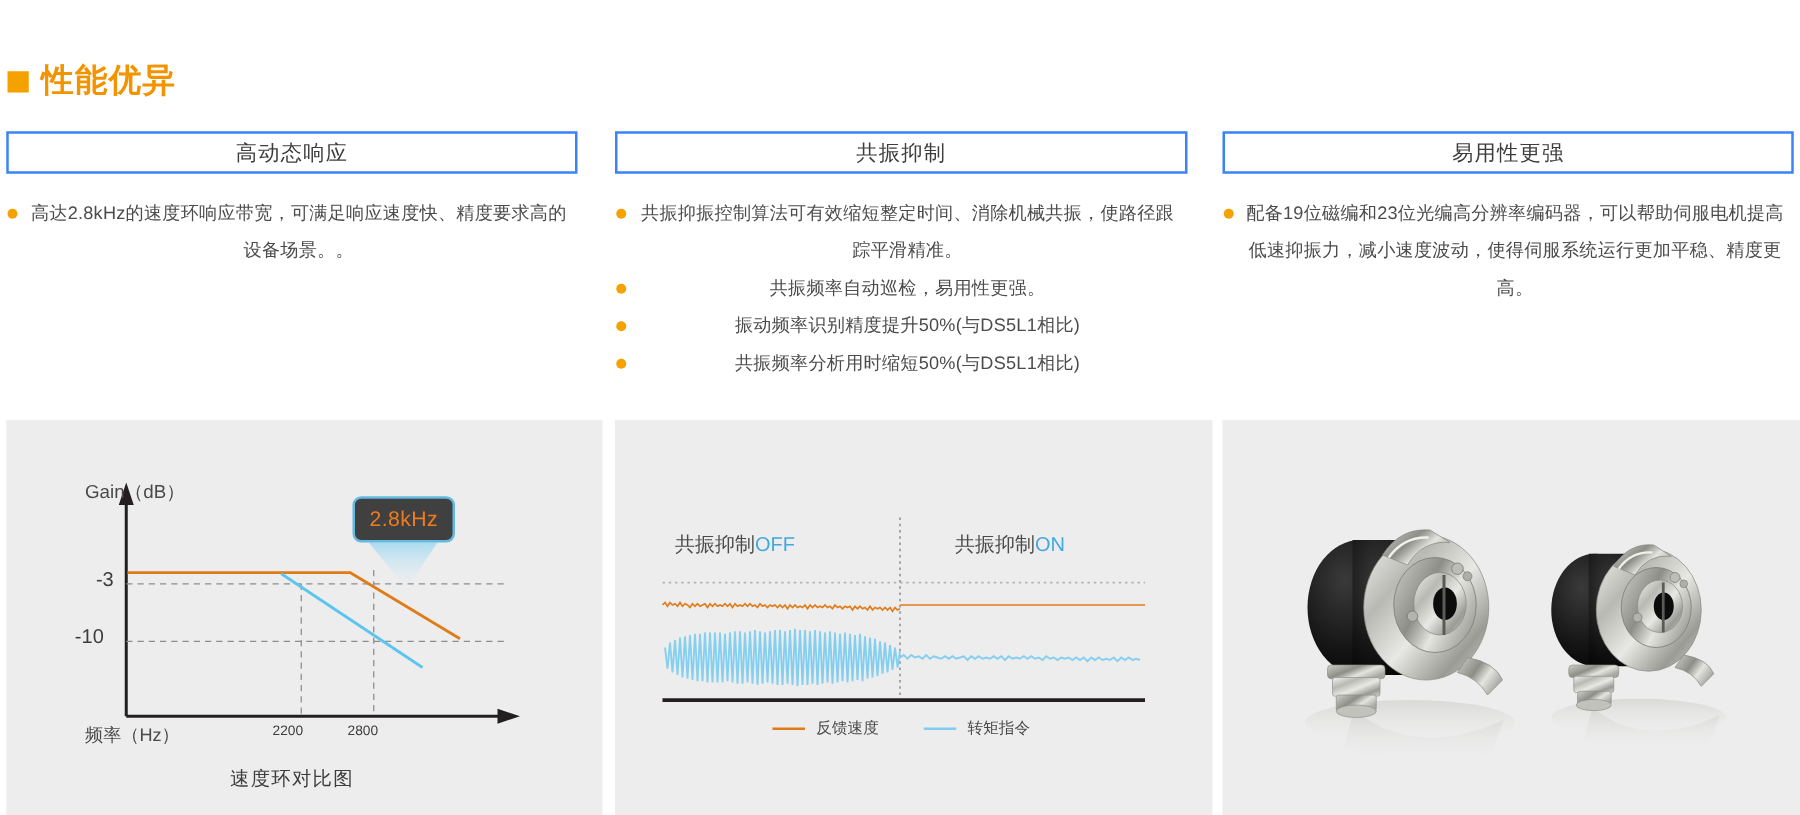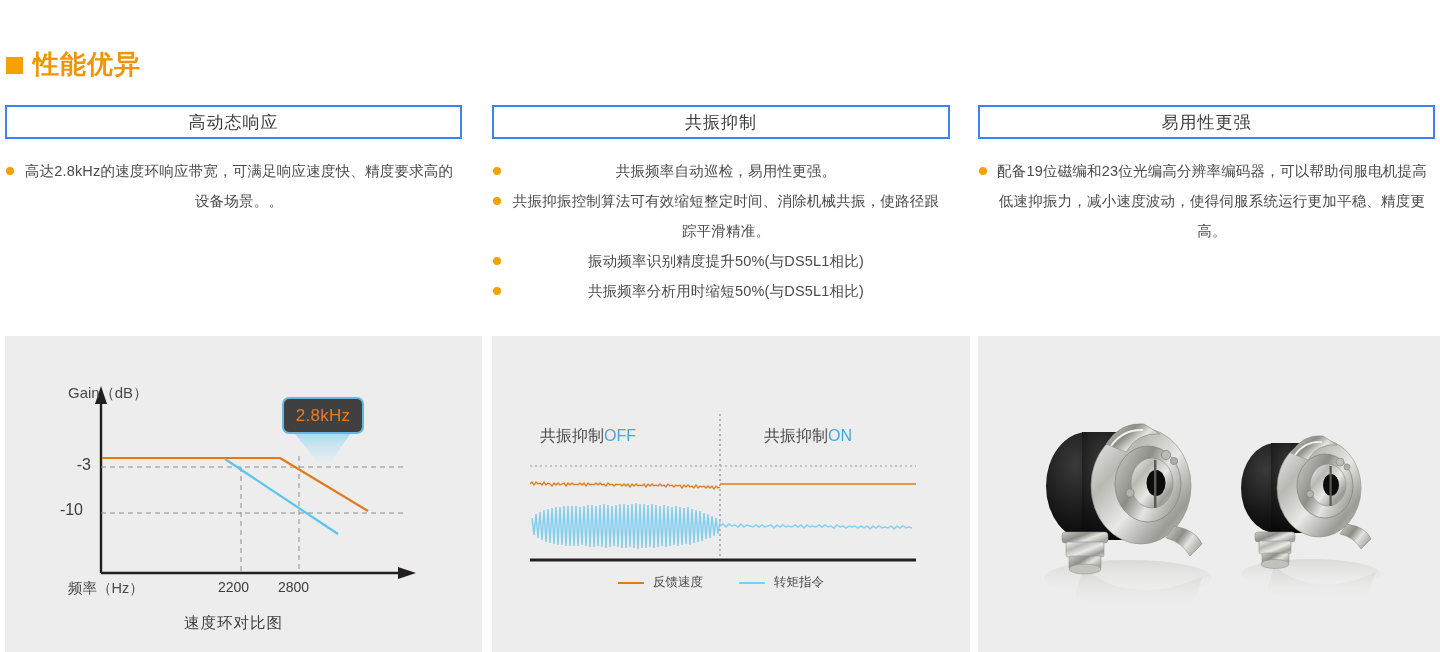--- a/index.html
+++ b/index.html
@@ -80,21 +80,21 @@
     font-size:15px;color:#4a4a4a;white-space:nowrap;
   }
   .c1-ytick{
     position:absolute;font-size:16px;color:#3d3d3d;text-align:right;width:34px;
   }
   .c1-ytick-3{left:52px;top:120px;}
   .c1-ytick-10{left:44px;top:165px;}
   .c1-xlabel{
     position:absolute;left:63px;top:243px;font-size:14.5px;color:#4a4a4a;white-space:nowrap;text-align:center;
   }
-  .c1-xtick{position:absolute;top:243px;font-size:14px;color:#3d3d3d;}
+  .c1-xtick{position:absolute;top:243px;font-size:11px;color:#3d3d3d;}
   .c1-xtick-a{left:213px;}
   .c1-xtick-b{left:273px;}
   .c1-caption{
     position:absolute;left:0;top:277px;width:457px;text-align:center;
     font-size:15.5px;color:#3d3d3d;letter-spacing:1px;
   }
   .callout{
     position:absolute;left:277px;top:61px;
     box-sizing:border-box;
     width:82px;height:37px;
@@ -147,25 +147,25 @@
       </ul>
     </div>
 
     <div class="col col-1">
       <div class="card-header">
         <span class="card-header-text">共振抑制</span>
       </div>
       <ul class="bullets">
         <li class="bullet b-wide">
           <span class="dot"></span>
+          <span>共振抑振控制算法可有效缩短整定时间、消除机械共振，使路径跟踪平滑精准。</span>
+        </li>
+        <li class="bullet b-wide">
+          <span class="dot"></span>
           <span>共振频率自动巡检，易用性更强。</span>
-        </li>
-        <li class="bullet b-wide">
-          <span class="dot"></span>
-          <span>共振抑振控制算法可有效缩短整定时间、消除机械共振，使路径跟踪平滑精准。</span>
         </li>
         <li class="bullet b-wide">
           <span class="dot"></span>
           <span>振动频率识别精度提升50%(与DS5L1相比)</span>
         </li>
         <li class="bullet b-wide">
           <span class="dot"></span>
           <span>共振频率分析用时缩短50%(与DS5L1相比)</span>
         </li>
       </ul>

